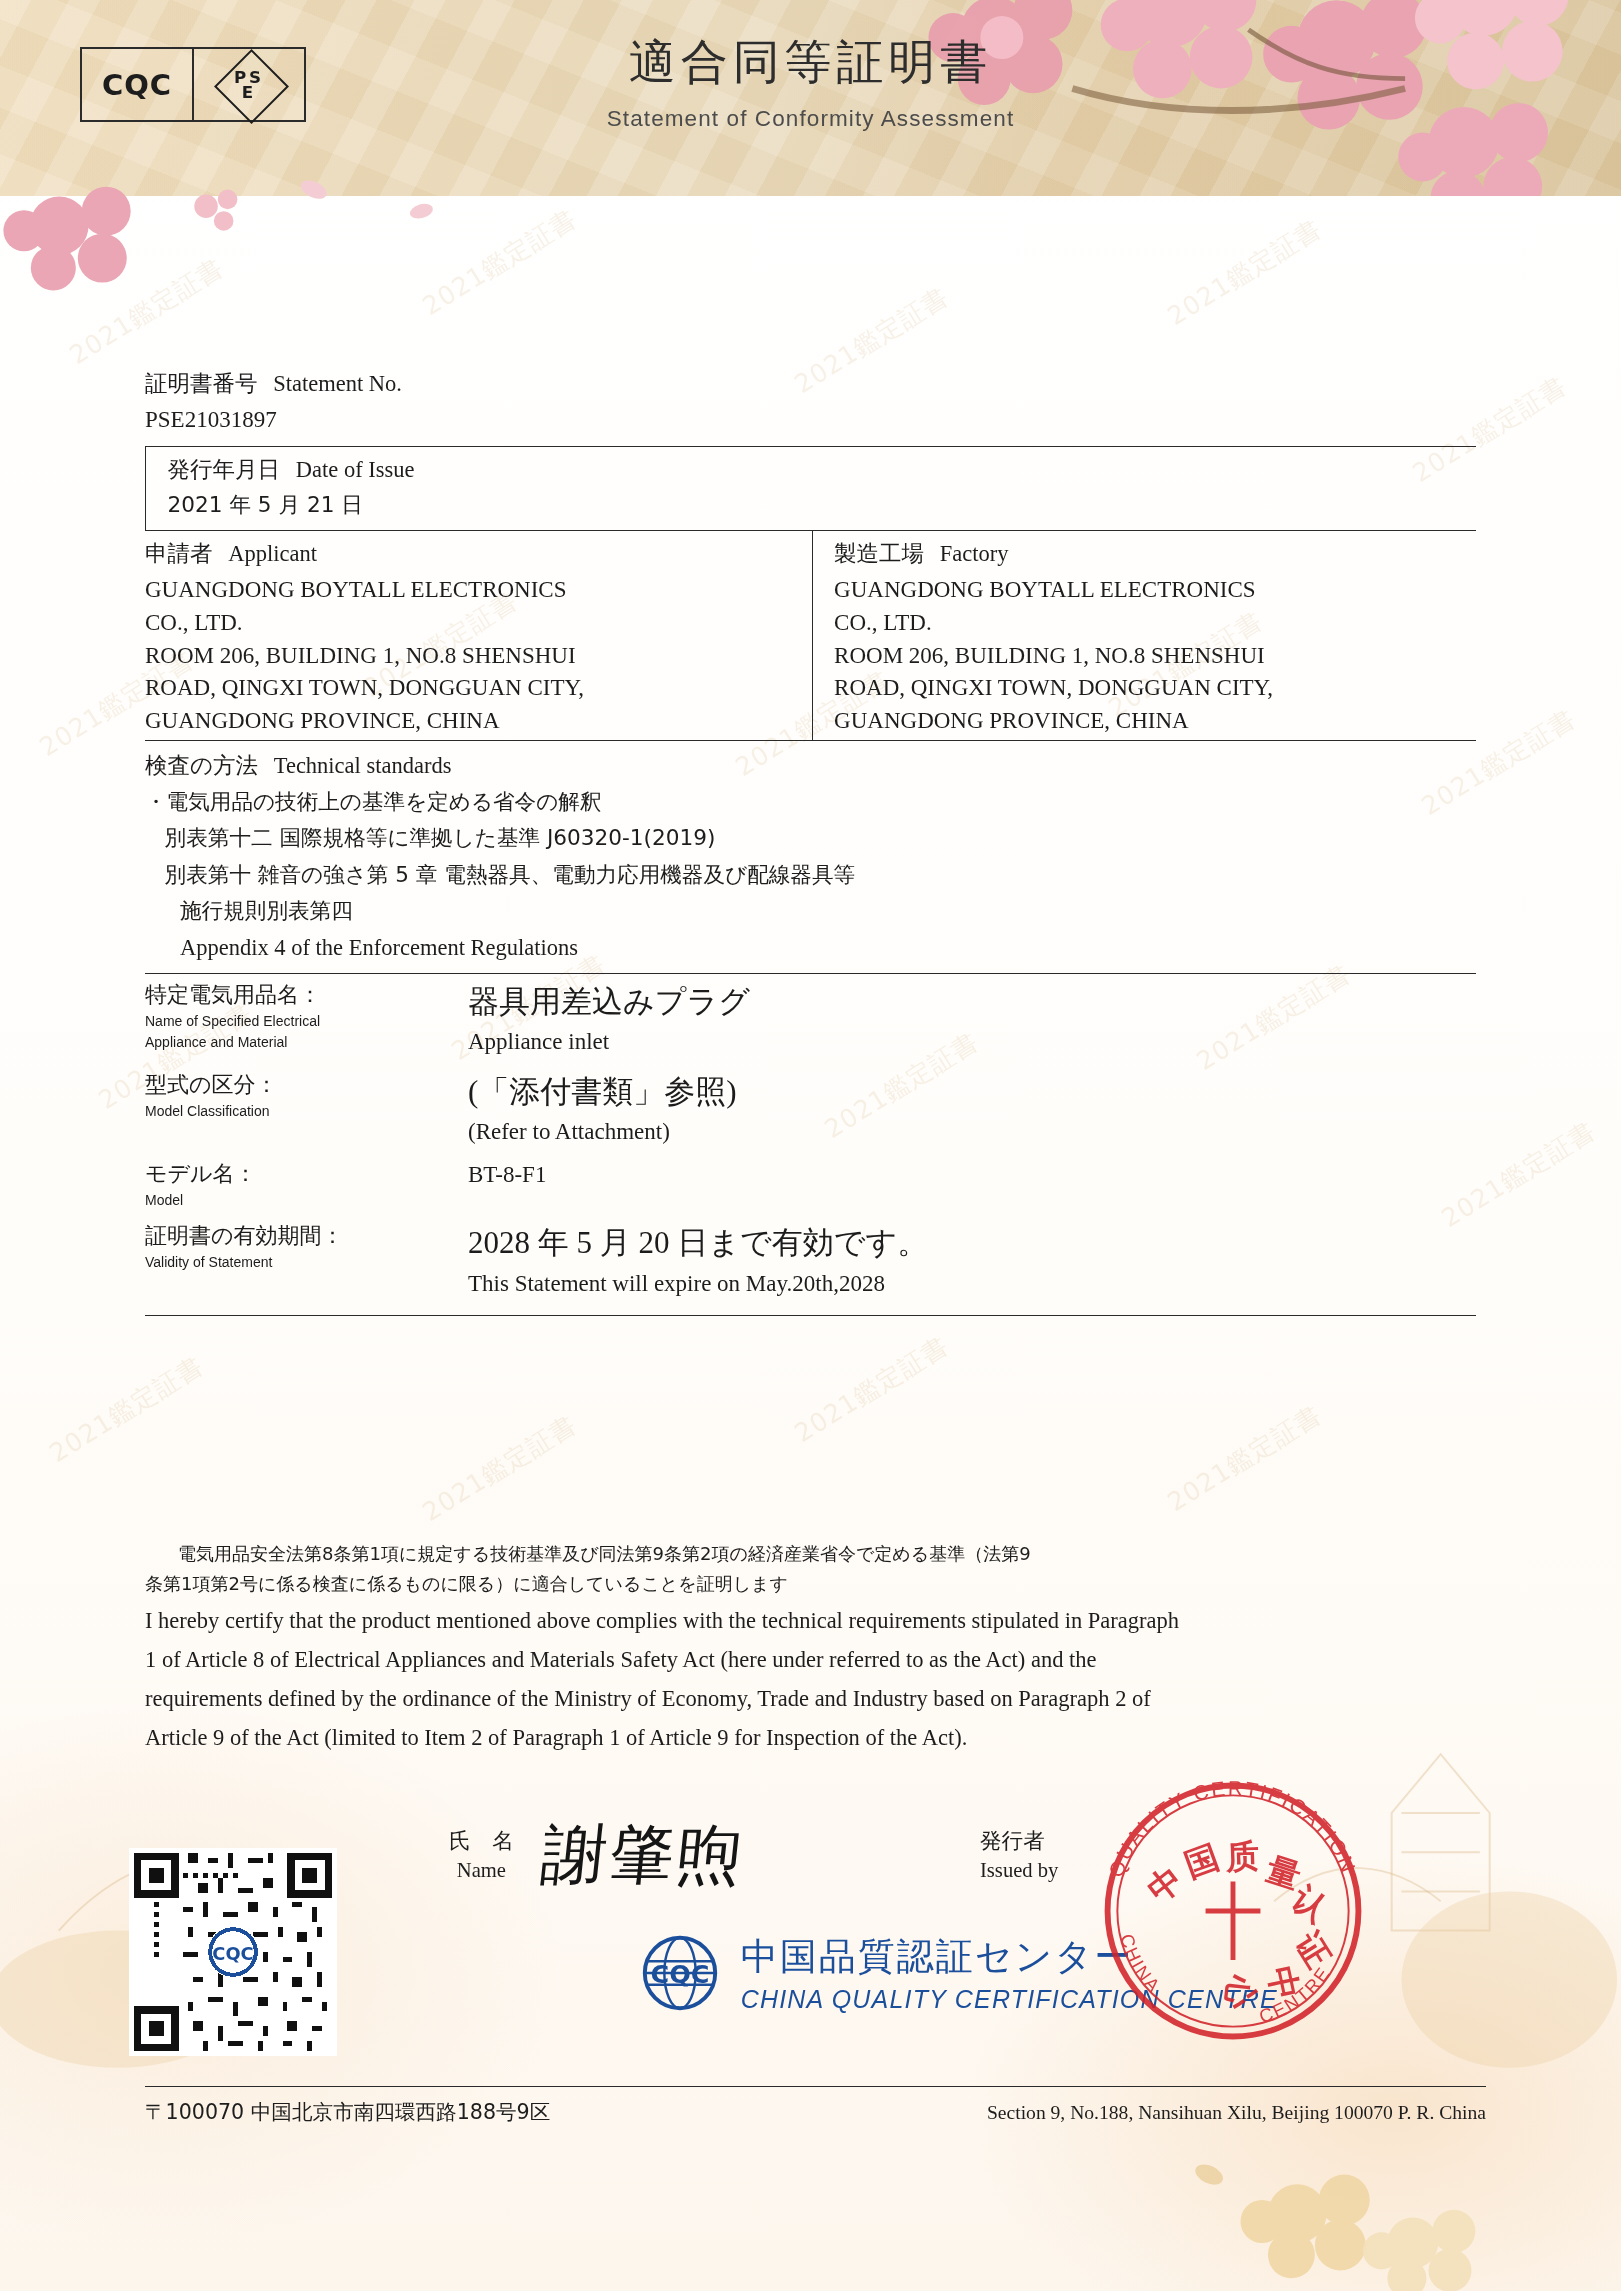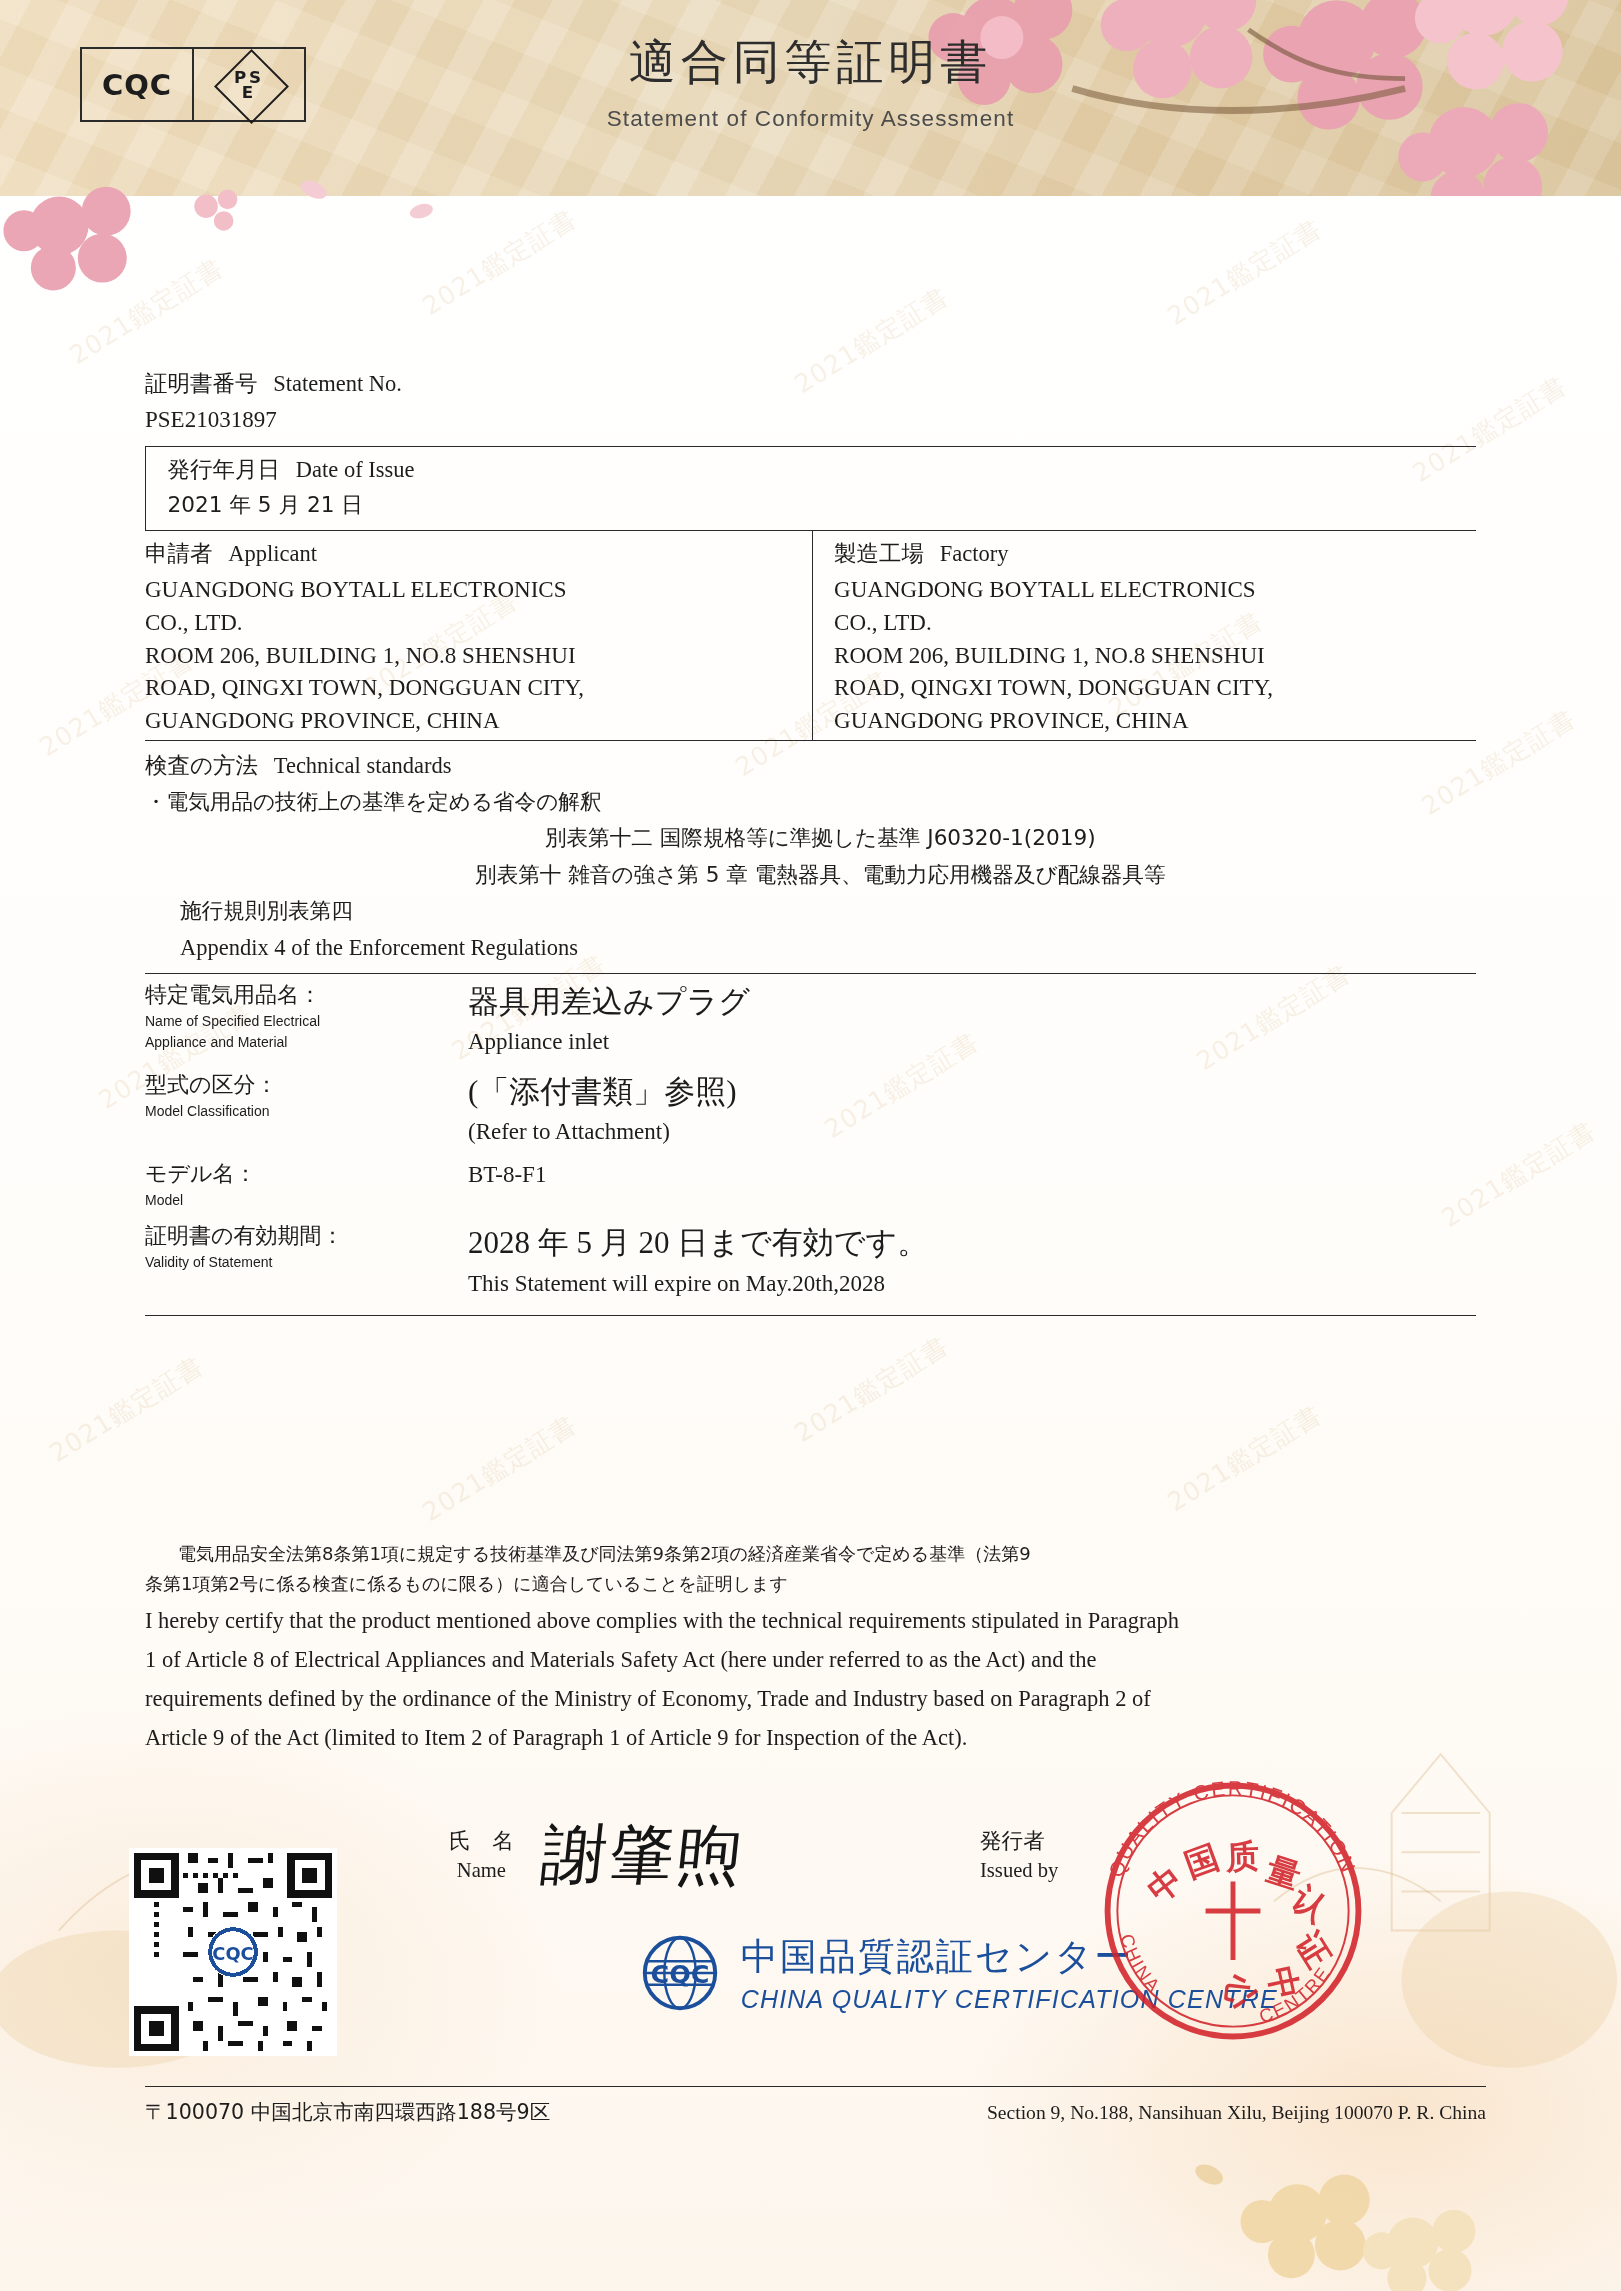--- a/index.html
+++ b/index.html
@@ -192,21 +192,21 @@
   .tech-line {
     font-family: "DejaVu Sans", sans-serif;
     font-size: 21.6px;
     line-height: 1.68;
     color: #1d1d1d;
   }
   .tech-line.en {
     font-family: "Liberation Serif", serif;
     font-size: 22.5px;
   }
-  .ind1 { padding-left: 19.6px; text-align: center; }
+  .ind1 { padding-left: 19.6px; }
   .ind2 { padding-left: 35px; }
 
   
   .spec {
     display: flex;
     align-items: flex-start;
     padding: 3.9px 0 0 0;
   }
   .spec-key {
     width: 323px;

